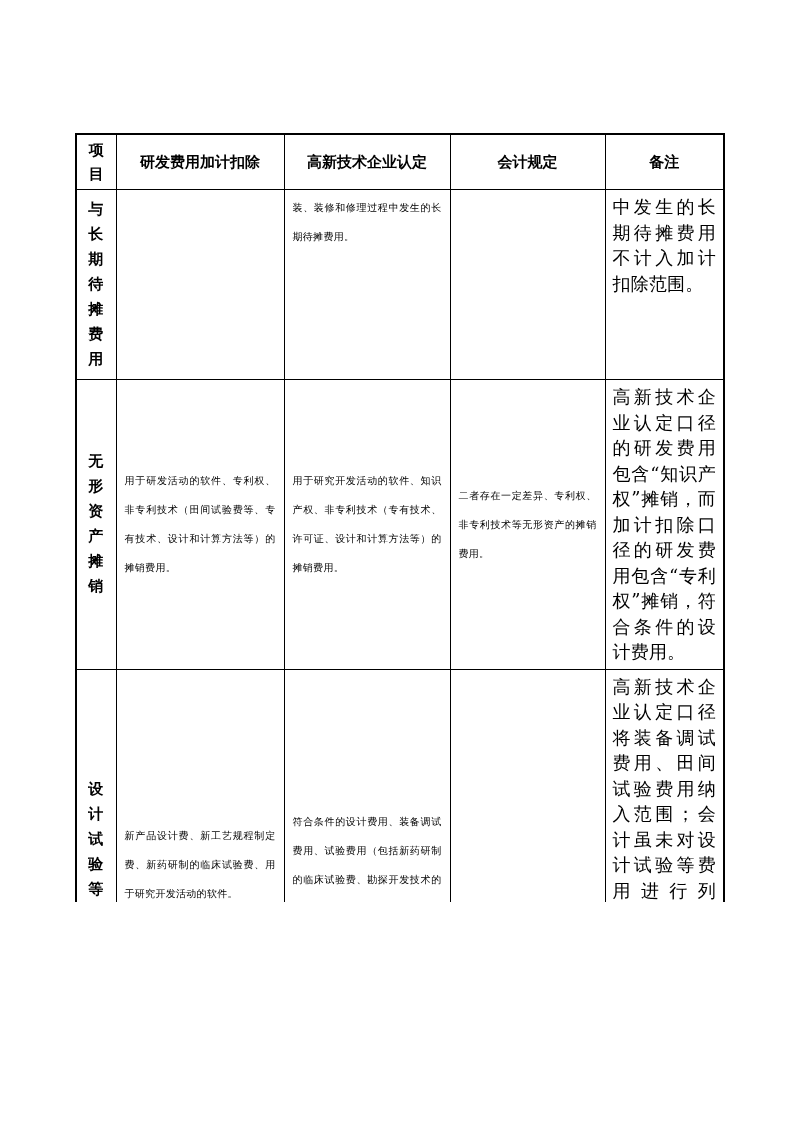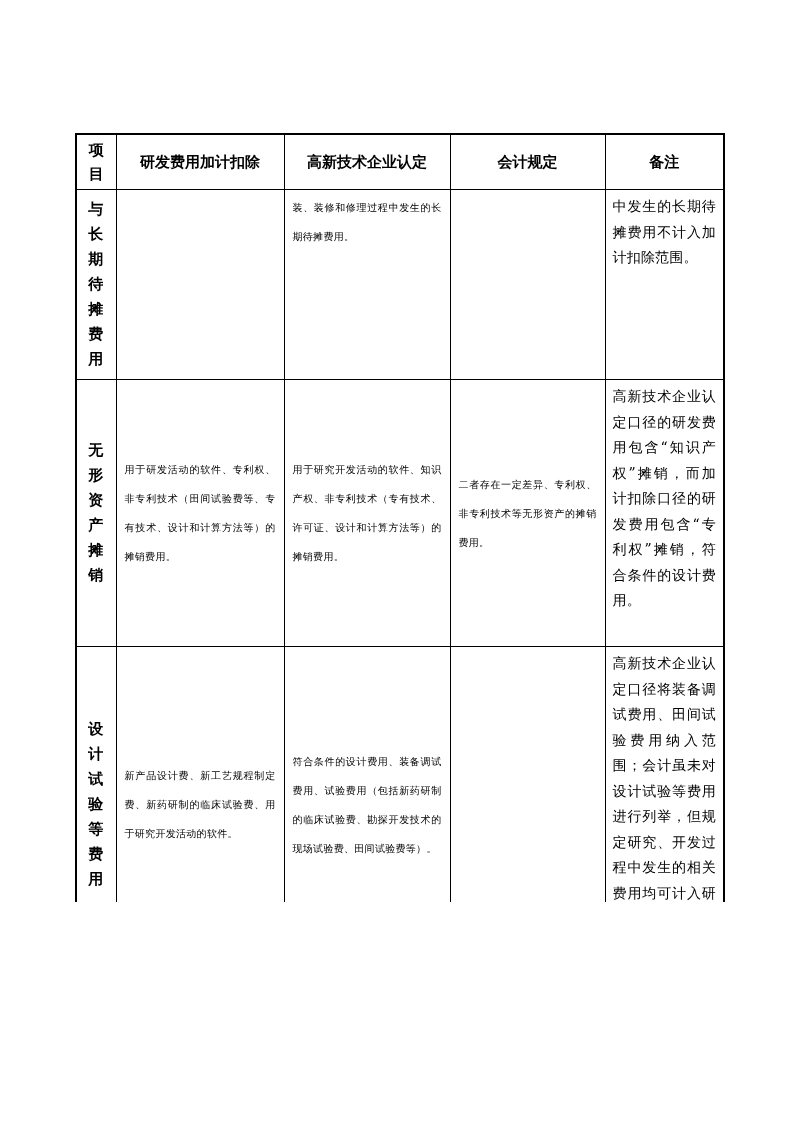--- a/index.html
+++ b/index.html
@@ -52,21 +52,21 @@
   td.body-cell {
     font-size: 10px;
     line-height: 29px;
     padding: 3px 8px;
     text-align: justify;
     letter-spacing: 0.3px;
   }
   tr.row-top td.body-cell { vertical-align: top; }
   tr.row-mid td.body-cell { vertical-align: middle; }
   td.remark-cell {
-    font-size: 14px;
+    font-size: 18px;
     line-height: 25.5px;
     padding: 4px 7px;
     text-align: justify;
     vertical-align: top;
     letter-spacing: 0.2px;
   }
   .page-number {
     position: absolute;
     top: 997px;
     left: 0;

